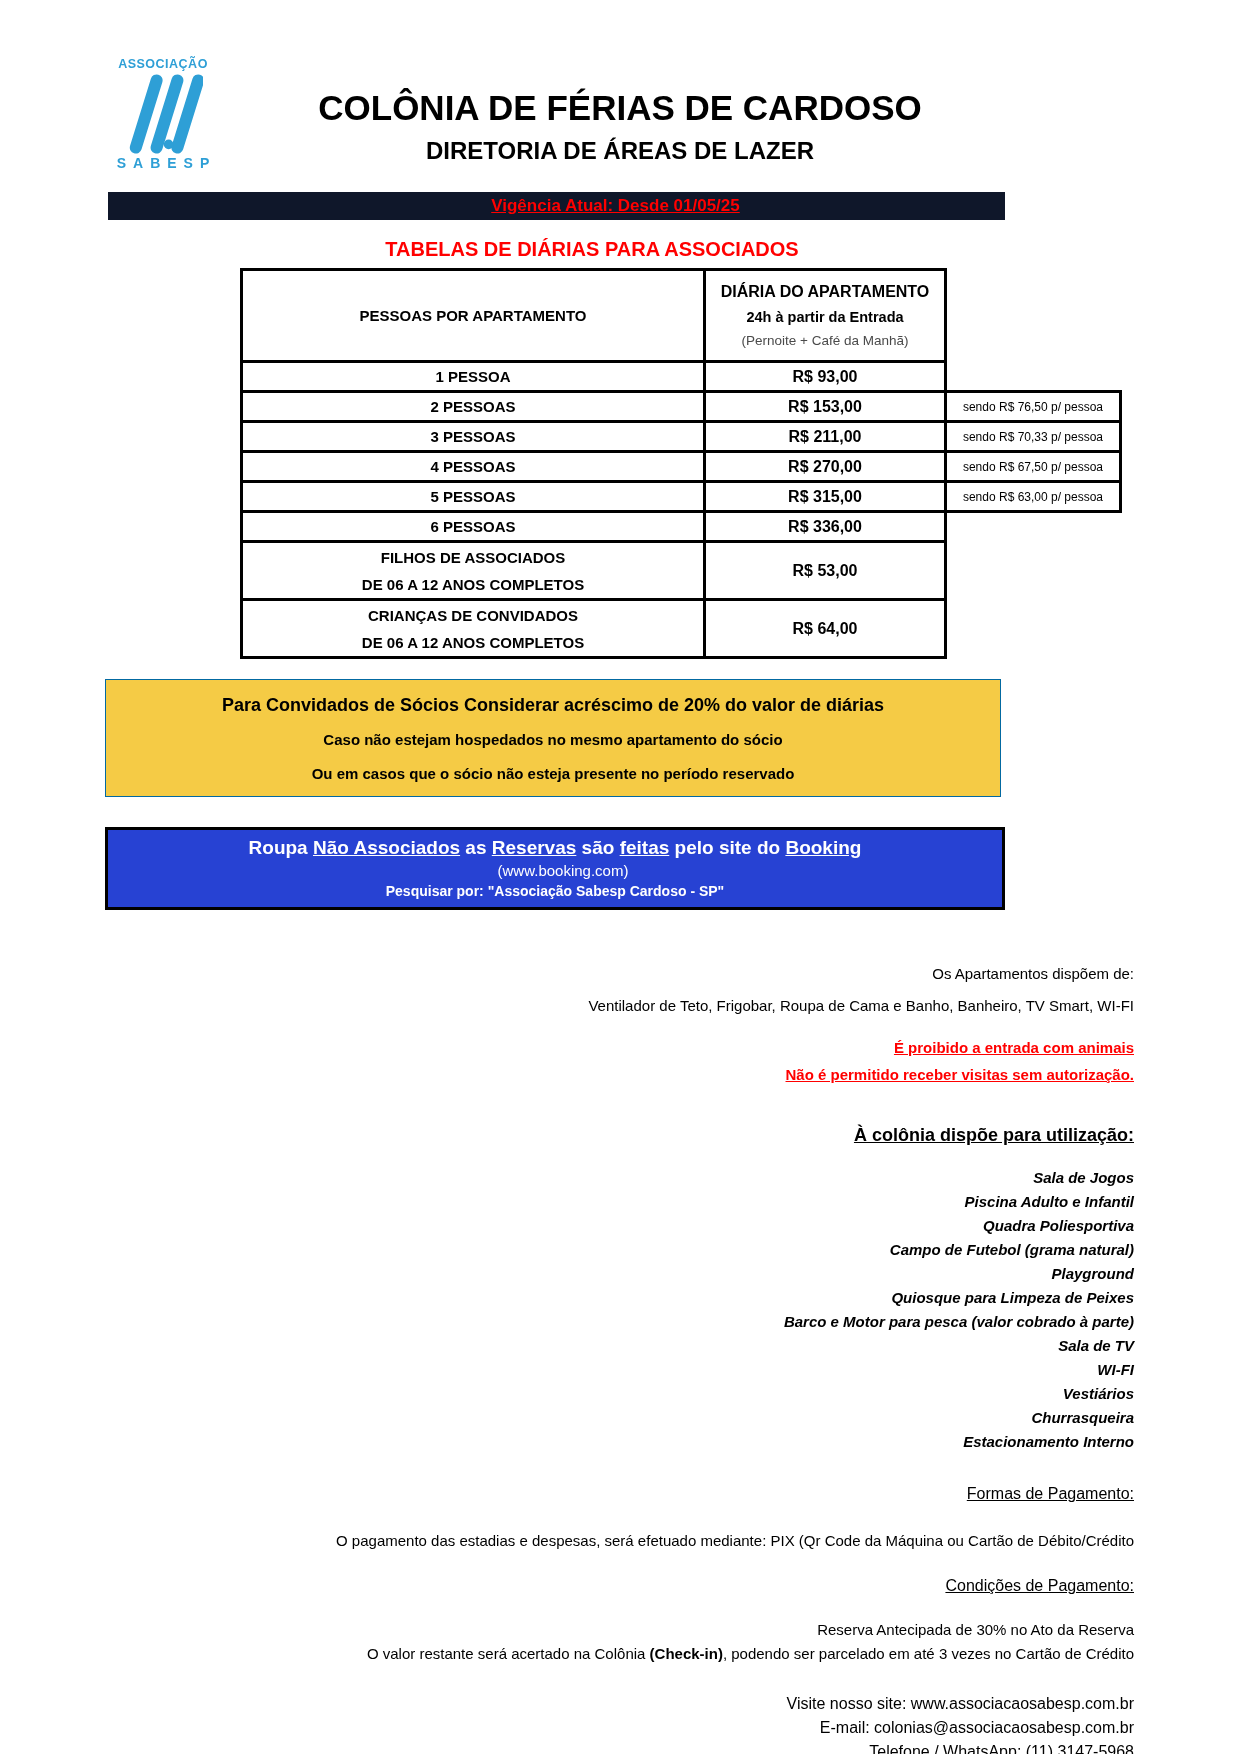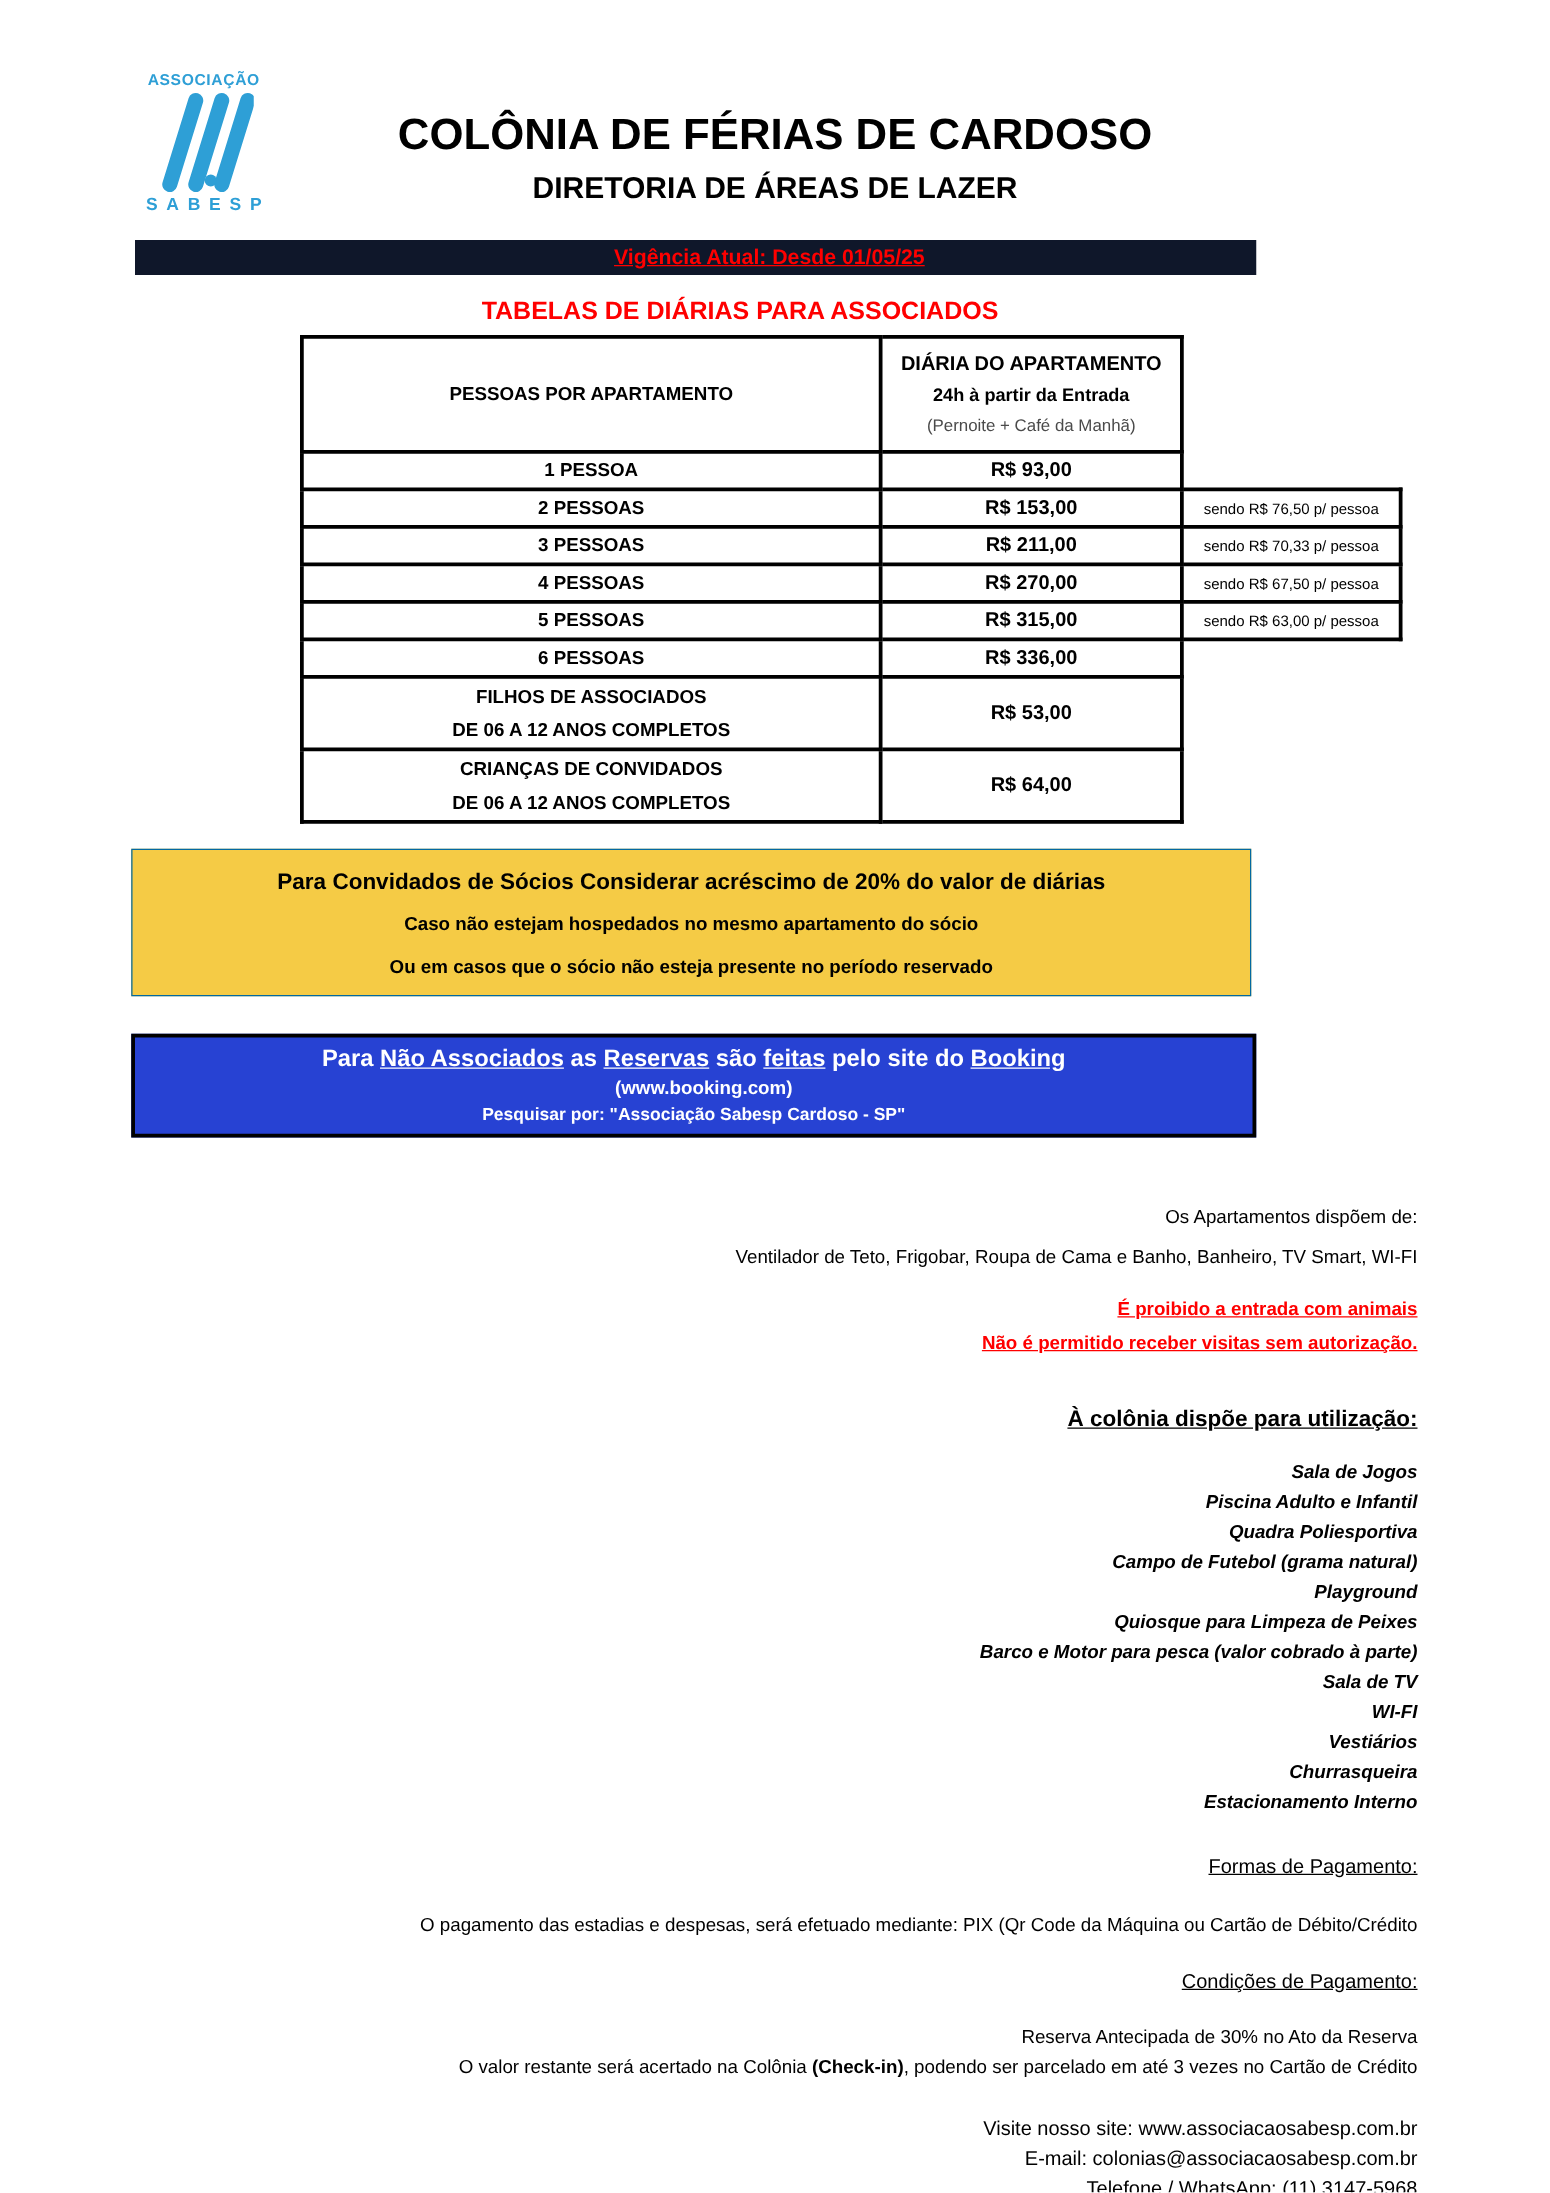--- a/index.html
+++ b/index.html
@@ -46,21 +46,21 @@
         color:#000000;text-align:center;padding:15px 0 14px;}
   .g1{font-size:18px;font-weight:bold;margin-bottom:15px;}
   .g2{font-size:15px;font-weight:bold;margin-bottom:17px;}
   .g3{font-size:15px;font-weight:bold;}
 
   
   .blue{position:absolute;top:827px;left:105px;width:894px;border:3px solid #000;background:#2742d3;
         color:#ffffff;text-align:center;padding:7px 0 8px;}
   .b1{font-size:19px;font-weight:bold;margin-bottom:3px;}
   .b1 .u{text-decoration:underline;}
-  .b2{font-size:15px;font-weight:bold;margin-bottom:4px;padding-left:16px;}
+  .b2{font-size:15px;font-weight:normal;margin-bottom:4px;padding-left:16px;}
   .b3{font-size:14px;font-weight:bold;}
 
   
   .flow{position:absolute;top:965px;left:0;width:1134px;text-align:right;}
   .p15{font-size:15px;line-height:18px;}
   .warn{color:#ff0000;font-weight:bold;text-decoration:underline;font-size:15px;line-height:18px;}
   .amen-title{font-size:18px;font-weight:bold;text-decoration:underline;line-height:22px;margin-top:40px;}
   .amenity{font-size:15px;font-weight:bold;font-style:italic;line-height:24px;}
   .pay-title{font-size:16px;font-weight:normal;text-decoration:underline;line-height:20px;}
   .p15 b{font-weight:bold;}
@@ -157,21 +157,21 @@
   </tbody>
     </table>
 
   <div class="gold">
     <div class="g1">Para Convidados de Sócios Considerar acréscimo de 20% do valor de diárias</div>
     <div class="g2">Caso não estejam hospedados no mesmo apartamento do sócio</div>
     <div class="g3">Ou em casos que o sócio não esteja presente no período reservado</div>
   </div>
 
   <div class="blue">
-    <div class="b1"><span>Para </span><span class="u">Não Associados</span><span> as </span><span class="u">Reservas</span><span> são </span><span class="u">feitas</span><span> pelo site do </span><span class="u">Booking</span></div>
+    <div class="b1"><span>Roupa </span><span class="u">Não Associados</span><span> as </span><span class="u">Reservas</span><span> são </span><span class="u">feitas</span><span> pelo site do </span><span class="u">Booking</span></div>
     <div class="b2">(www.booking.com)</div>
     <div class="b3">Pesquisar por: "Associação Sabesp Cardoso - SP"</div>
   </div>
 
   <div class="flow">
     <div class="p15 mb14">Os Apartamentos dispõem de:</div>
     <div class="p15 mb24">Ventilador de Teto, Frigobar, Roupa de Cama e Banho, Banheiro, TV Smart, WI-FI</div>
 
     <div class="warn mb9">É proibido a entrada com animais</div>
     <div class="warn mb24">Não é permitido receber visitas sem autorização.</div>

